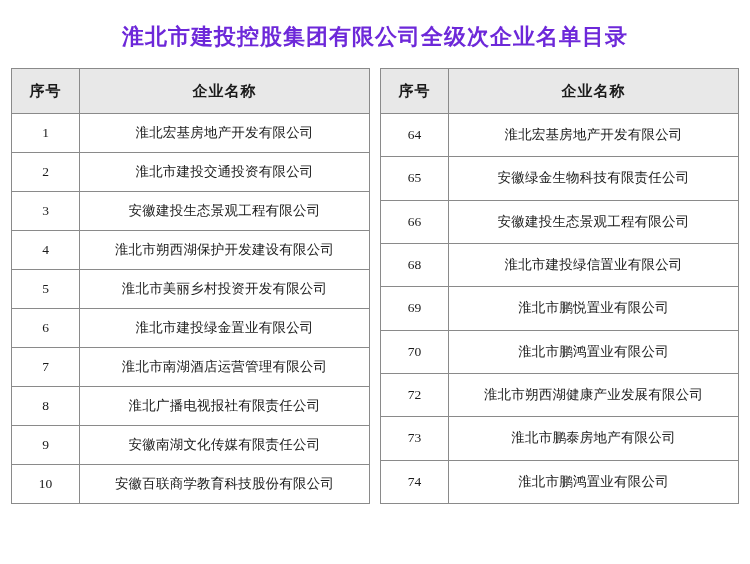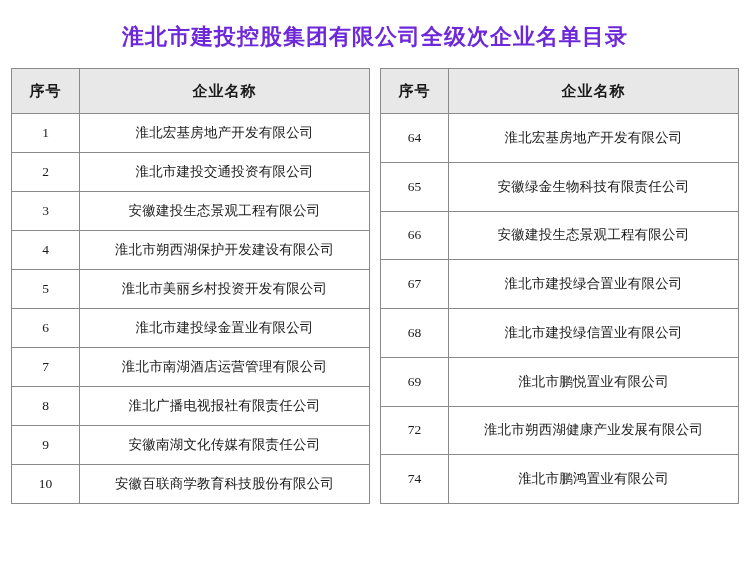--- a/index.html
+++ b/index.html
@@ -152,34 +152,38 @@
         </tr>
         <tr>
           <td class="seq">65</td>
           <td class="name">安徽绿金生物科技有限责任公司</td>
         </tr>
         <tr>
           <td class="seq">66</td>
           <td class="name">安徽建投生态景观工程有限公司</td>
         </tr>
         <tr>
-          <td class="seq">67</td>
-          <td class="name">淮北市建投绿合置业有限公司</td>
-        </tr>
-        <tr>
           <td class="seq">68</td>
           <td class="name">淮北市建投绿信置业有限公司</td>
         </tr>
         <tr>
           <td class="seq">69</td>
           <td class="name">淮北市鹏悦置业有限公司</td>
         </tr>
         <tr>
+          <td class="seq">70</td>
+          <td class="name">淮北市鹏鸿置业有限公司</td>
+        </tr>
+        <tr>
           <td class="seq">72</td>
           <td class="name">淮北市朔西湖健康产业发展有限公司</td>
+        </tr>
+        <tr>
+          <td class="seq">73</td>
+          <td class="name">淮北市鹏泰房地产有限公司</td>
         </tr>
         <tr>
           <td class="seq">74</td>
           <td class="name">淮北市鹏鸿置业有限公司</td>
         </tr>
       </tbody>
     </table>
 
   </div>
 </div>

